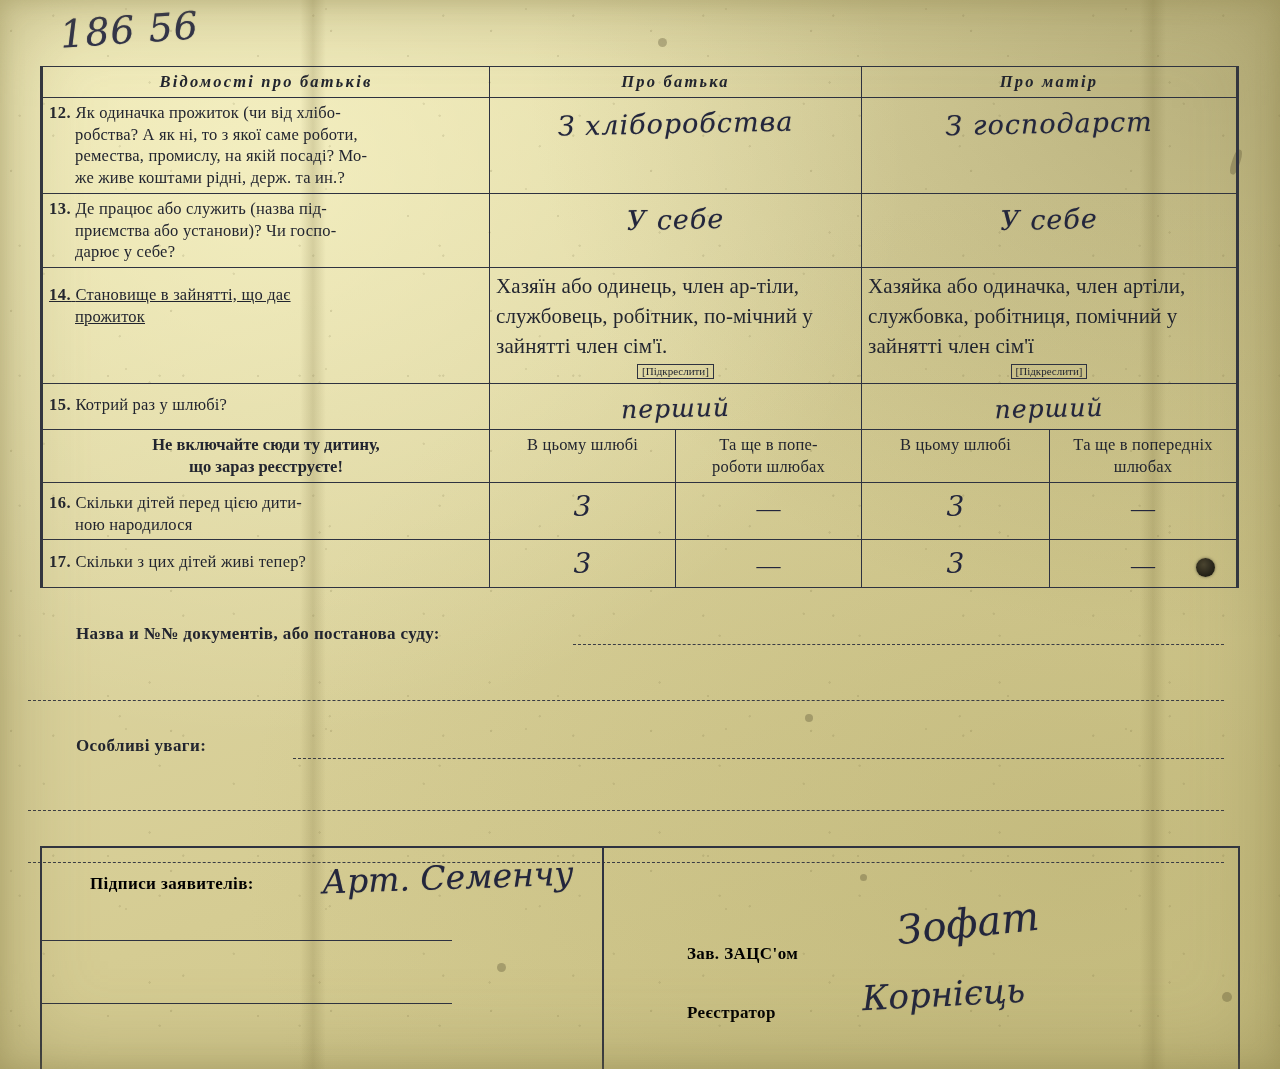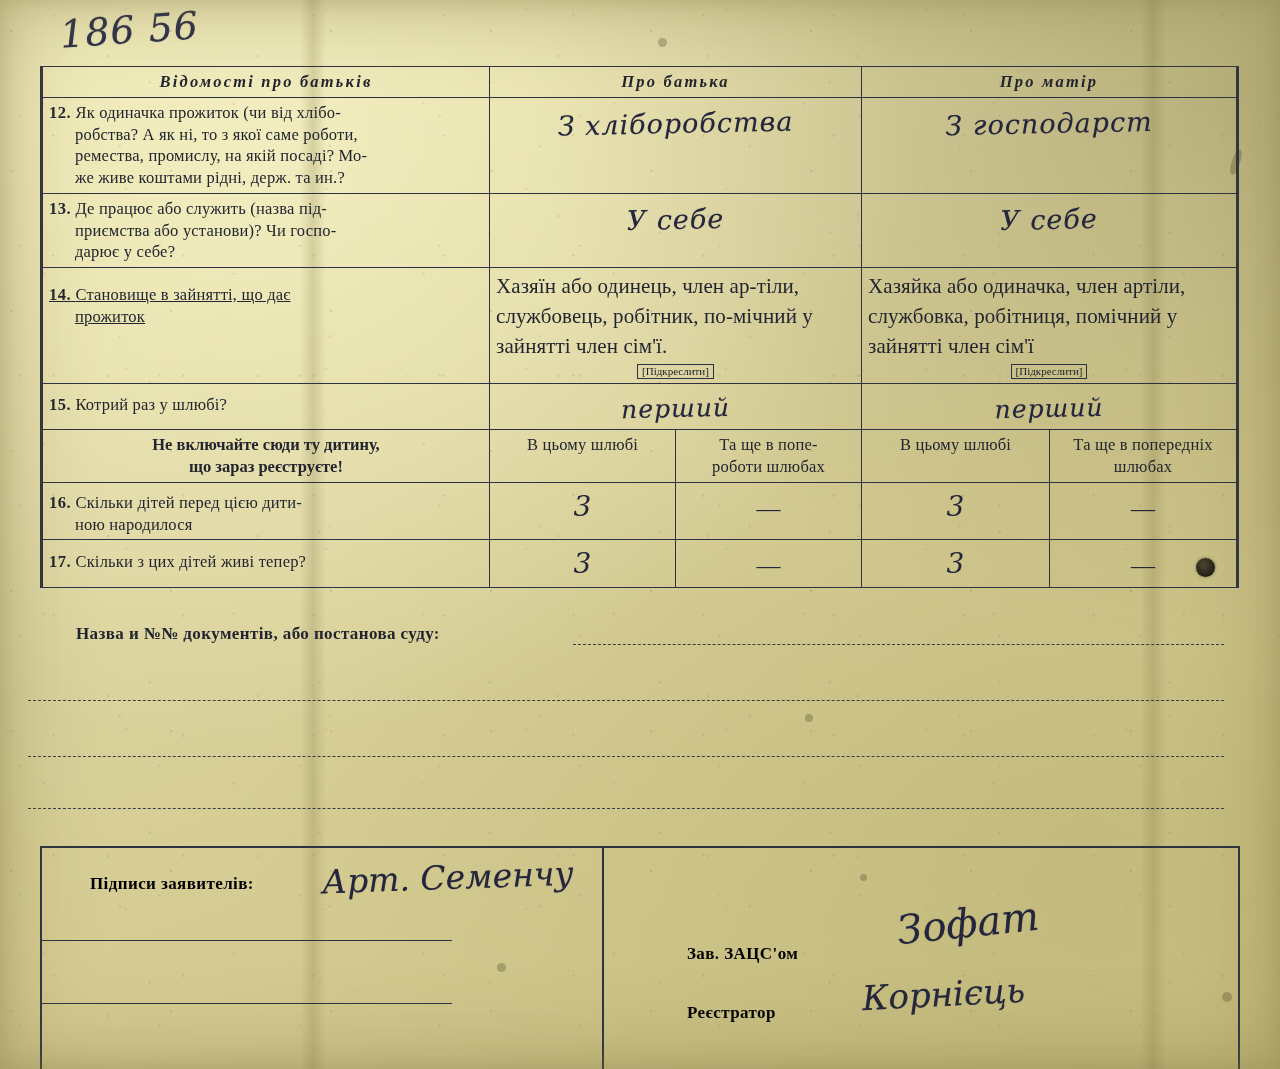--- a/index.html
+++ b/index.html
@@ -412,20 +412,24 @@
 
     <div class="line-row">
       <span class="lbl" style="left:48px;top:10px;">Назва и №№ документів, або постанова суду:</span>
       <span class="dots" style="left:545px;top:30px;width:651px;"></span>
     </div>
 
     <div class="line-row" style="height:60px;">
       <span class="dots" style="left:0px;top:40px;width:1196px;"></span>
     </div>
 
+    <div class="line-row" style="height:54px;">
+      <span class="lbl" style="left:48px;top:16px;">Особливі уваги:</span>
+      <span class="dots" style="left:265px;top:38px;width:931px;"></span>
+    </div>
 
     <div class="line-row" style="height:52px;">
       <span class="dots" style="left:0px;top:36px;width:1196px;"></span>
     </div>
 
     <div class="line-row" style="height:52px;">
       <span class="dots" style="left:0px;top:36px;width:1196px;"></span>
     </div>
   </div>
 

